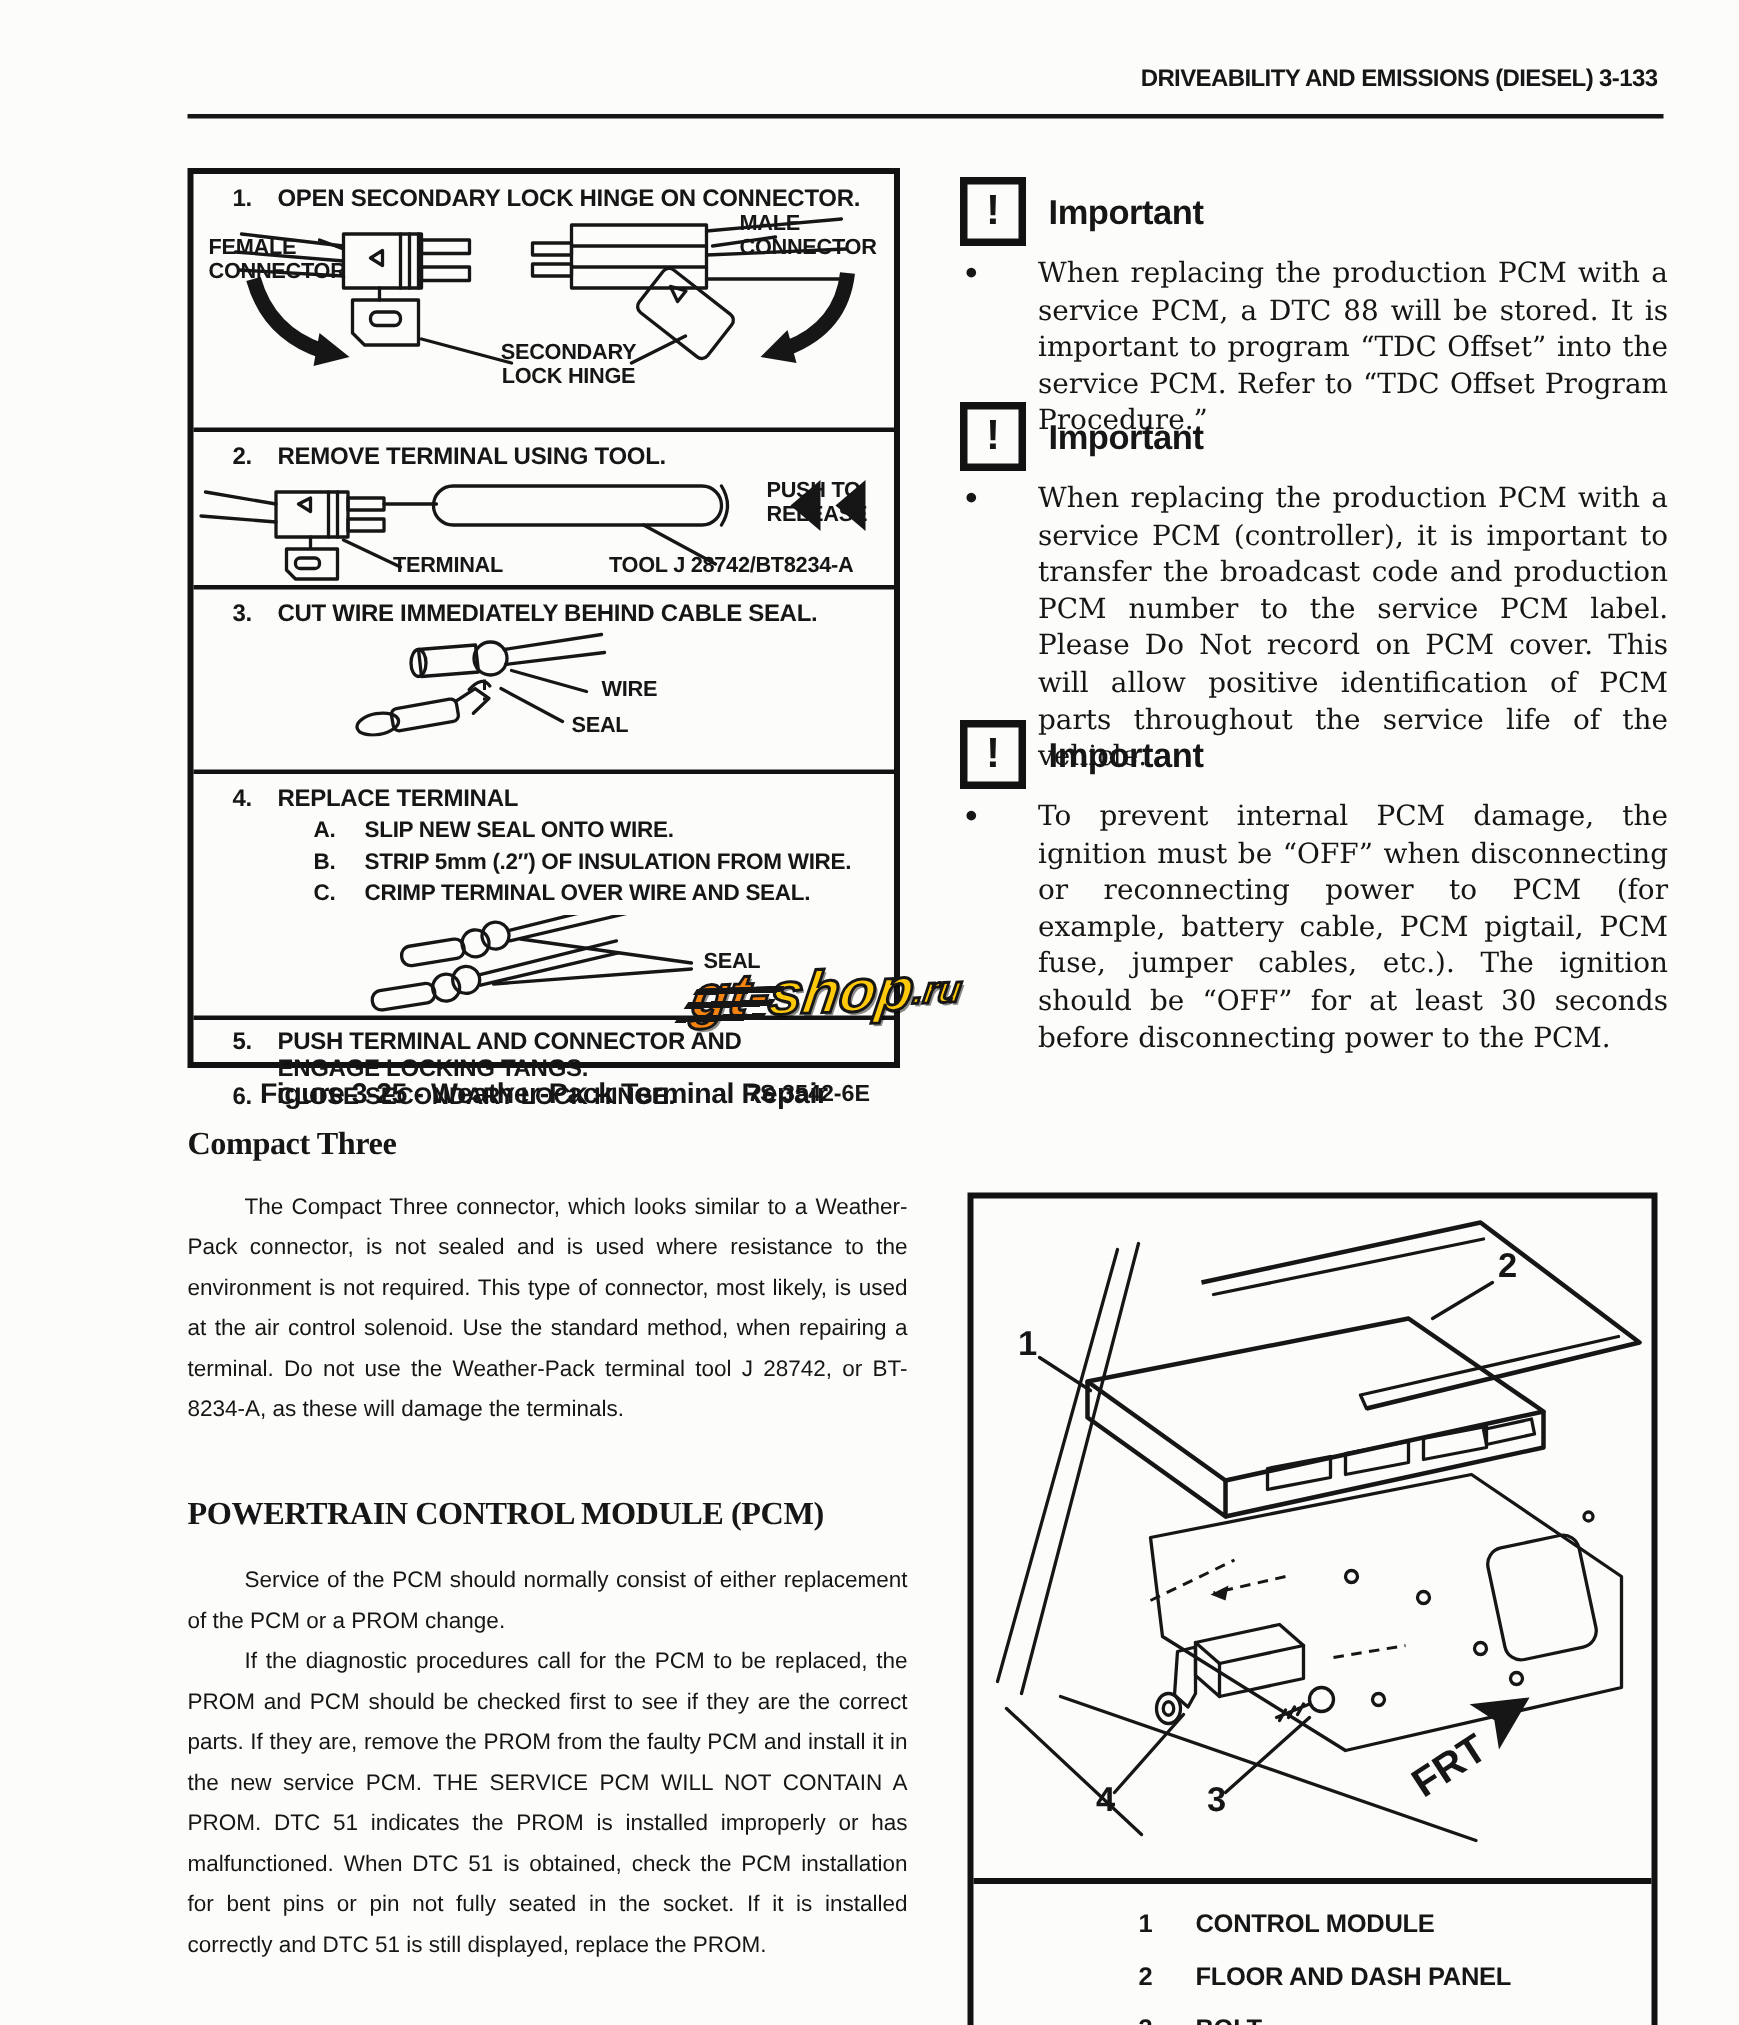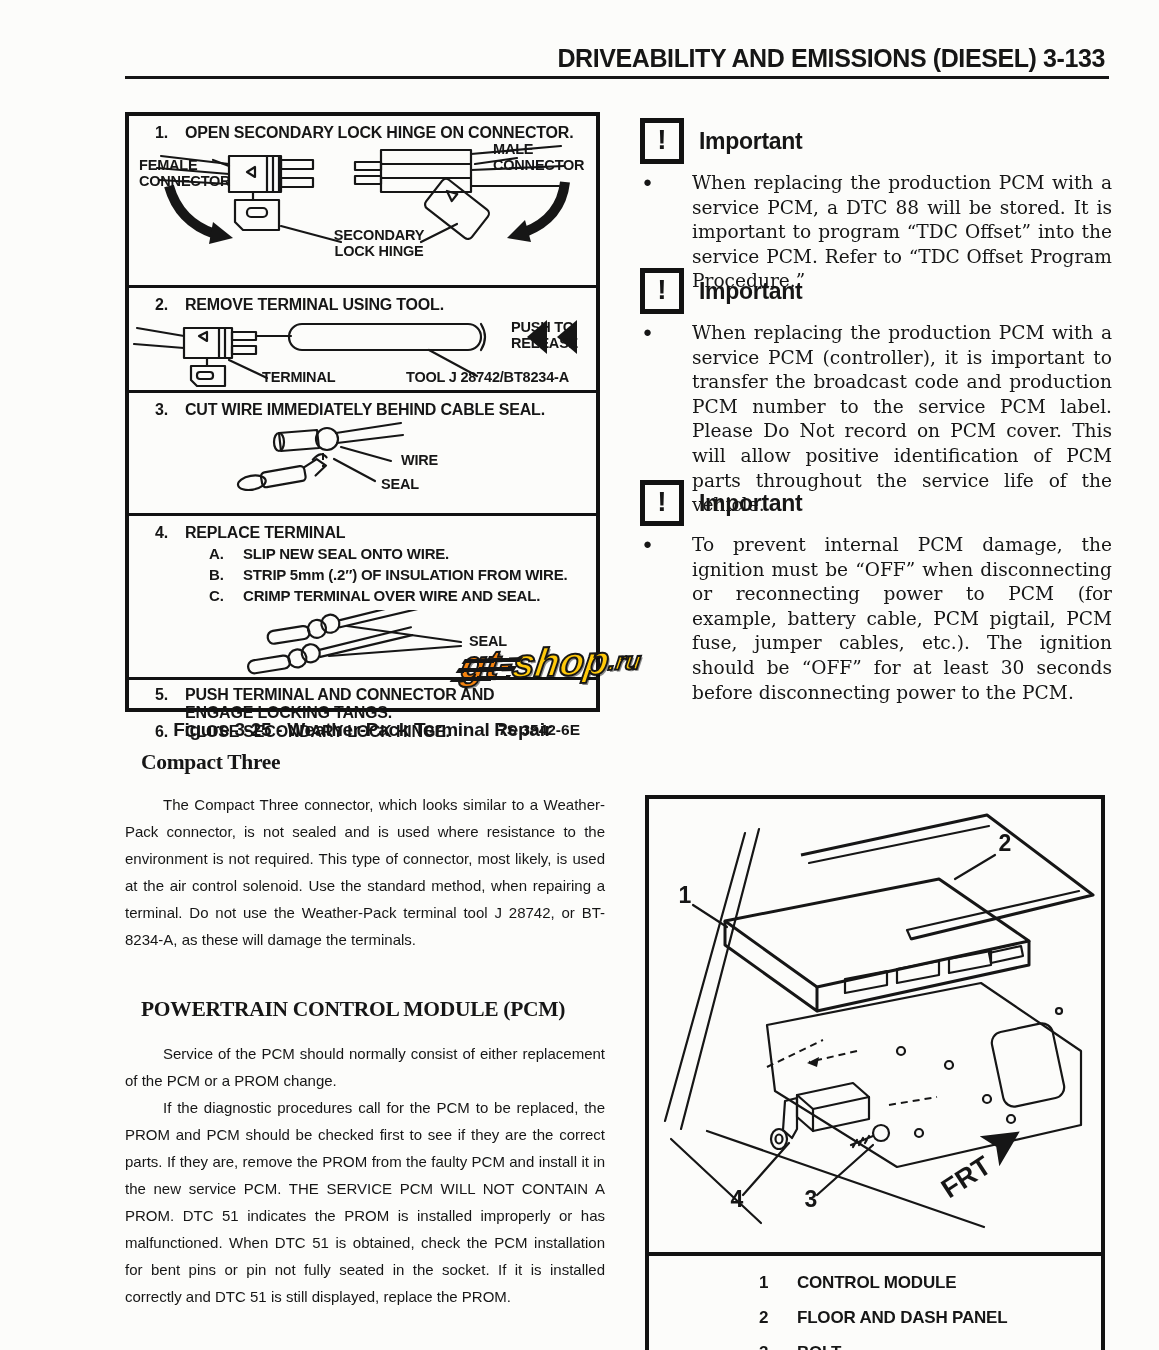--- a/index.html
+++ b/index.html
@@ -8,21 +8,21 @@
         color:#161616;font-family:"Liberation Serif",serif;}
   .sans{font-family:"Liberation Sans",sans-serif;}
   svg{display:block;}
   svg *{vector-effect:non-scaling-stroke;}
   .ln{stroke:#161616;stroke-width:2.2;fill:none;stroke-linecap:round;stroke-linejoin:round;}
   .lnb{stroke:#161616;stroke-width:3;fill:none;stroke-linejoin:round;}
   .fillb{fill:#161616;stroke:none;}
   .dash{stroke:#161616;stroke-width:2;fill:none;stroke-dasharray:7 5;}
 
   
-  #header-title{position:absolute;top:44px;right:54px;font-weight:800;font-size:25px;
+  #header-title{position:absolute;top:44px;right:54px;font-weight:800;font-size:16px;
     letter-spacing:-0.4px;}
   #header-rule{position:absolute;left:125px;right:50px;top:76px;height:3.2px;background:#161616;}
 
   
   #fig1{position:absolute;left:125px;top:112px;width:475px;height:600px;
         border:4px solid #121212;box-sizing:border-box;background:#fcfcfa;}
   .panel{position:relative;border-bottom:3.5px solid #121212;box-sizing:border-box;overflow:hidden;}
   .panel:last-child{border-bottom:none;}
   .step-line{position:absolute;left:26px;top:8px;font-weight:800;font-size:16px;
     letter-spacing:-0.2px;white-space:pre-line;}
@@ -36,21 +36,21 @@
   .sub-letter{display:inline-block;width:34px;}
 
   
   .row56{position:relative;padding:12px;}
   .code-tag{position:absolute;right:16px;bottom:5px;font-weight:800;font-size:15.5px;}
 
   #fig1-caption{position:absolute;left:125px;top:719px;width:475px;text-align:center;
     font-weight:800;font-size:19px;letter-spacing:-0.3px;}
 
   
-  .heading{position:absolute;left:125px;font-weight:800;font-size:21.5px;letter-spacing:-0.3px;margin-left:16px;}
+  .heading{position:absolute;left:125px;font-weight:800;font-size:21.5px;letter-spacing:-0.3px;}
   .bodytext{position:absolute;left:125px;width:480px;font-family:Liberation Sans, sans-serif;
     font-size:15px;line-height:27px;text-align:justify;}
   .bodytext p{margin:0;text-indent:38px;}
 
   
   .imp{position:absolute;left:640px;width:472px;}
   .imp-head{display:flex;align-items:center;gap:15px;}
   .imp-icon{width:34px;height:34px;border:5px solid #121212;display:flex;align-items:center;
     justify-content:center;font-family:"Liberation Sans",sans-serif;font-weight:900;font-size:28px;
     line-height:1;padding-bottom:2px;box-sizing:content-box;}

